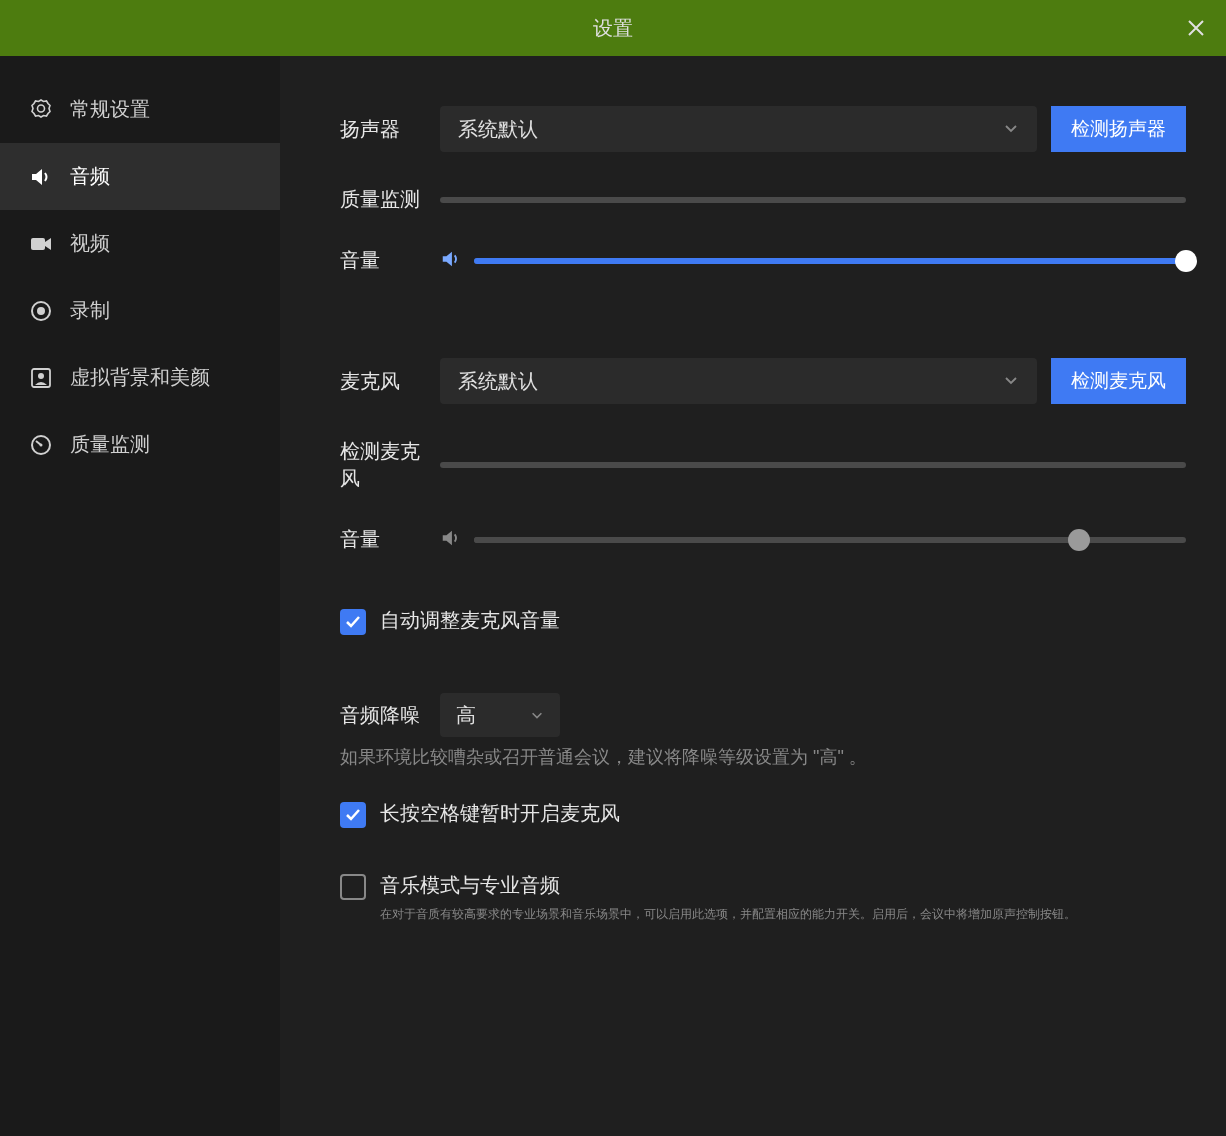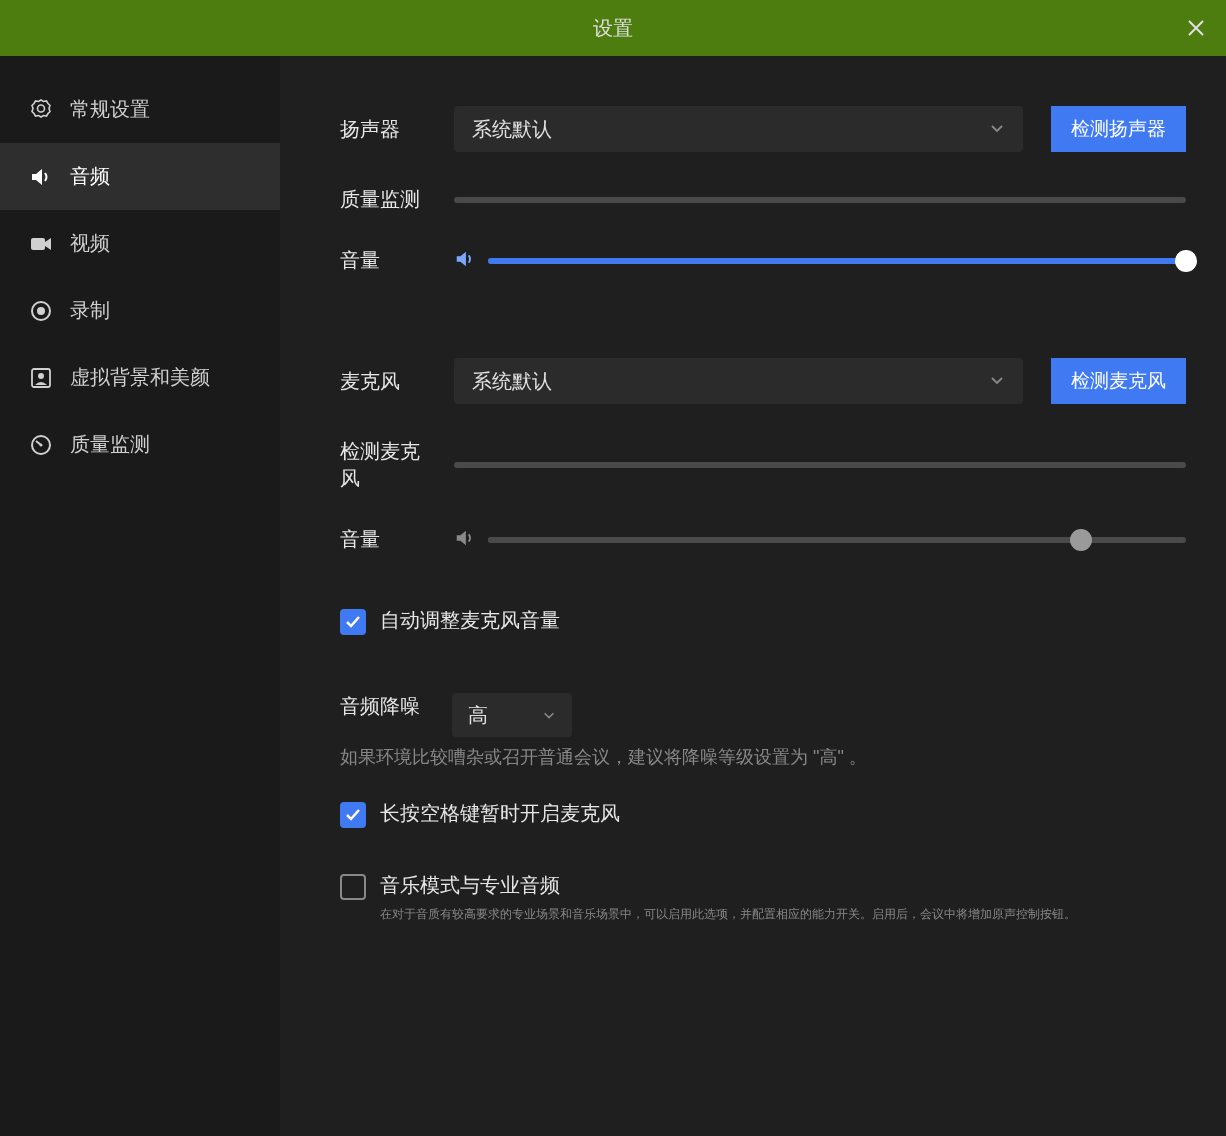--- a/index.html
+++ b/index.html
@@ -73,21 +73,21 @@
     .main {
       flex: 1;
       padding: 50px 40px 40px 60px;
       background: #1f1f1f;
       overflow-y: auto;
     }
     .row {
       display: flex;
       align-items: center;
       margin-bottom: 34px;
-      gap: 28px;
+      gap: 14px;
     }
     .row-label {
       width: 86px;
       font-size: 20px;
       color: #e6e6e6;
       flex-shrink: 0;
     }
     .select {
       flex: 1;
       height: 46px;
@@ -215,21 +215,22 @@
     }
     .hint-text {
       font-size: 18px;
       color: #888;
       margin-top: -18px;
       margin-bottom: 28px;
       line-height: 1.6;
     }
     .nr-row {
       display: flex;
-      gap: 32px;
+      align-items: center;
+      gap: 20px;
       margin-bottom: 24px;
     }
     .nr-label {
       font-size: 20px;
       color: #e6e6e6;
     }
   </style>
 </head>
 <body>
 

